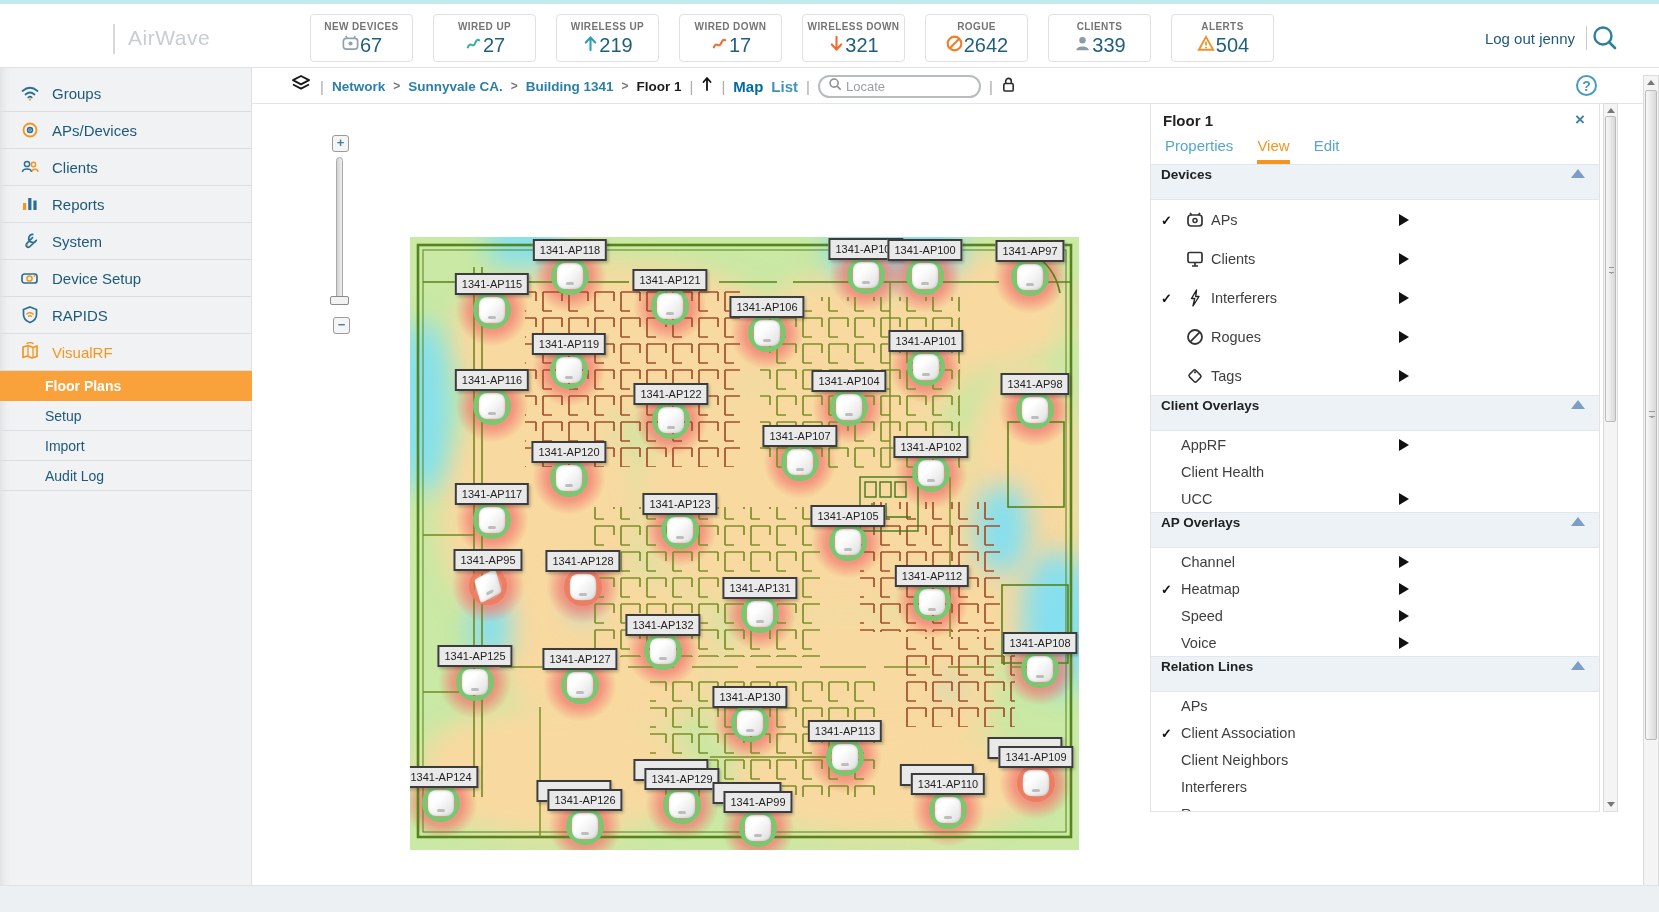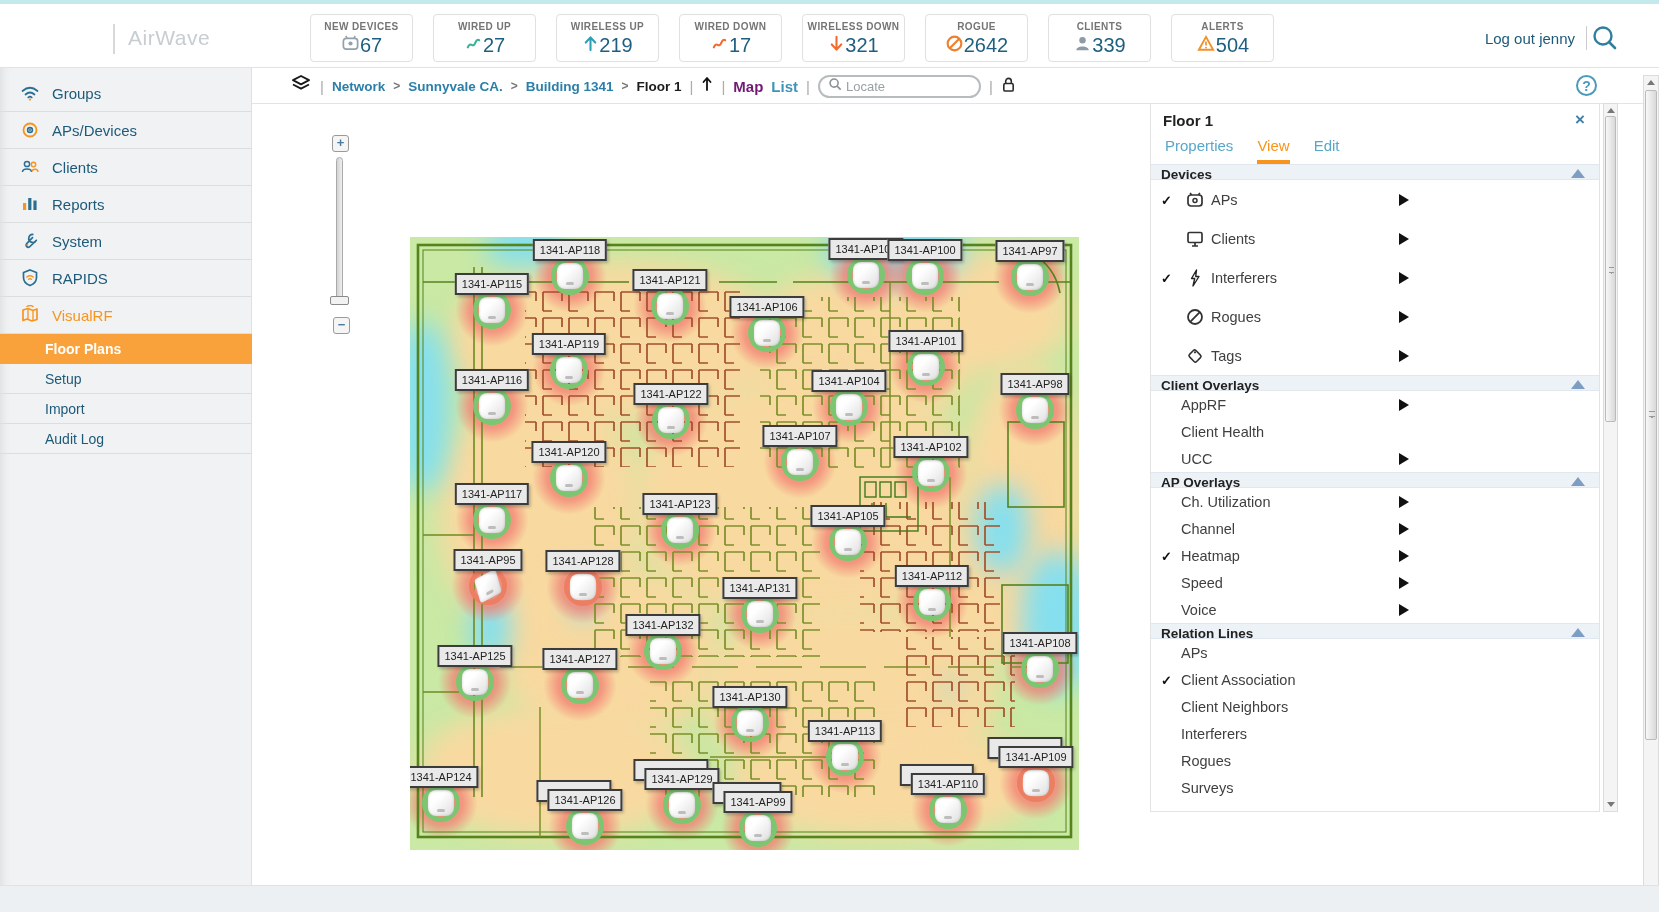--- a/index.html
+++ b/index.html
@@ -32,21 +32,21 @@
   .side-sub.active .notch { position:absolute; right:-10px; top:50%; margin-top:-10px; width:0; height:0; border-left:10px solid #f9a13a; border-top:10px solid transparent; border-bottom:10px solid transparent; }
 
   
   .crumbbar { position:absolute; left:252px; top:68px; width:1391px; height:36px; background:#fff; border-bottom:1px solid #e4e4e4; }
   .crumb-inner { position:absolute; left:38px; top:0; height:36px; display:flex; align-items:center; gap:8px; white-space:nowrap; }
   .crumb-link { color:#2b7fa8; font-weight:bold; font-size:13.5px; cursor:pointer; }
   .crumb-sep { color:#777; font-weight:bold; font-size:12px; }
   .crumb-cur { color:#1c1c1c; font-weight:bold; font-size:13.5px; }
   .vbar { color:#aaa; font-size:15px; }
   .view-tab { font-size:15px; font-weight:bold; cursor:pointer; }
-  .view-tab.on { color:#701a75; }
+  .view-tab.on { color:#0369a1; }
   .view-tab.off { color:#3f93ba; }
   .locate { display:flex; align-items:center; gap:3px; width:163px; height:23px; border:2px solid #b7bcbf; border-radius:12px; padding:0 8px; background:#fff; }
   .locate input { border:none; outline:none; width:110px; font-size:13px; color:#444; background:transparent; font-family:"Liberation Sans",sans-serif; }
   .locate input::placeholder { color:#9aa0a4; }
   .help-btn { position:absolute; right:46px; top:7px; width:21px; height:21px; border:2px solid #4a9bbd; border-radius:50%; color:#4a9bbd; font-weight:bold; font-size:14px; text-align:center; line-height:18px; cursor:pointer; background:#fff; }
 
   
   .maparea { position:absolute; left:252px; top:104px; width:1391px; height:781px; background:#fff; }
   .zoomctl-plus,.zoomctl-minus { position:absolute; width:17px; height:17px; background:#f5f5f5; border:1px solid #9a9a9a; border-radius:3px; color:#4a7aa0; font-size:13px; font-weight:bold; text-align:center; line-height:14px; cursor:pointer; }
   .zoom-track { position:absolute; width:7px; background:linear-gradient(to right,#d2d2d2,#efefef); border:1px solid #aaa; border-radius:4px; }
@@ -67,21 +67,21 @@
   .ap-label.back { transform:translateX(-50%) translate(-11px,-9px); z-index:4; color:#e9e9e9; }
 
   
   .panel { position:absolute; left:1150px; top:103px; width:450px; height:709px; background:#fff; border:1px solid #e3e3e3; overflow:hidden; }
   .panel-title-row { position:relative; height:30px; }
   .panel-title { position:absolute; left:12px; top:8px; font-size:15px; font-weight:bold; color:#222; }
   .panel-close { position:absolute; right:14px; top:6px; font-size:17px; font-weight:bold; color:#3d7fa5; cursor:pointer; }
   .panel-tabs { position:relative; height:30px; display:flex; gap:24px; padding-left:14px; }
   .ptab { font-size:15px; cursor:pointer; color:#58a7c9; padding-top:3px; }
   .ptab.active { color:#f7941e; border-bottom:4px solid #f7941e; padding-bottom:1px; }
-  .psection-bar { position:relative; height:16px; background:#edf2f7; border-top:1px solid #e1e7ee; border-bottom:1px solid #e1e7ee; cursor:pointer; }
+  .psection-bar { position:relative; height:36px; background:#edf2f7; border-top:1px solid #e1e7ee; border-bottom:1px solid #e1e7ee; cursor:pointer; }
   .psection-bar .ps-title { position:absolute; left:10px; top:2px; font-size:13.5px; font-weight:bold; color:#222; }
   .psection-bar .ps-arrow { position:absolute; right:14px; top:4px; width:0; height:0; border-left:7px solid transparent; border-right:7px solid transparent; border-bottom:9px solid #7d9ec2; }
   .prow { position:relative; cursor:pointer; }
   .prow .chk { position:absolute; left:10px; top:50%; transform:translateY(-50%); font-size:13px; font-weight:bold; color:#111; }
   .prow .picon { position:absolute; left:34px; top:50%; transform:translateY(-50%); width:20px; height:20px; }
   .prow .plabel { position:absolute; top:50%; transform:translateY(-50%); font-size:14.5px; color:#3f3f3f; }
   .prow .parrow { position:absolute; left:248px; top:50%; transform:translateY(-50%); width:0; height:0; border-top:6px solid transparent; border-bottom:6px solid transparent; border-left:10px solid #111; }
 
   
   .vscroll { position:absolute; background:#f4f4f4; border:1px solid #dcdcdc; }
@@ -224,20 +224,28 @@
           <rect x="13.4" y="6.5" width="3.2" height="9.5" fill="#2a6f93"></rect>
         </svg></span>
       <span class="s-label">Reports</span>
     </div>
     <div class="side-item">
       <span class="s-icon"><svg width="20" height="20" viewBox="0 0 20 20">
           <path d="M13.5 3.5 a4 4 0 1 0 2.8 5.8 L10 15.5 a2.2 2.2 0 1 1 -3.1-3.1 L13 6.2" fill="none" stroke="#2a6f93" stroke-width="1.7" stroke-linejoin="round"></path>
           <circle cx="7.4" cy="13.9" r="1" fill="#f7941e"></circle>
         </svg></span>
       <span class="s-label">System</span>
+    </div>
+    <div class="side-item">
+      <span class="s-icon"><svg width="20" height="20" viewBox="0 0 20 20">
+          <rect x="2" y="6" width="15" height="9" rx="2.5" fill="none" stroke="#2a6f93" stroke-width="1.7"></rect>
+          <circle cx="9.5" cy="10.5" r="2.6" fill="none" stroke="#f7941e" stroke-width="1.5"></circle>
+          <circle cx="14.5" cy="8" r=".9" fill="#f7941e"></circle>
+        </svg></span>
+      <span class="s-label">Device Setup</span>
     </div>
     <div class="side-item">
       <span class="s-icon"><svg width="20" height="20" viewBox="0 0 20 20">
           <path d="M10 2 16.5 4.5 V9.5 c0 4.2-3.2 6.8-6.5 8 C6.7 16.3 3.5 13.7 3.5 9.5 V4.5 Z" fill="none" stroke="#2a6f93" stroke-width="1.7"></path>
           <path d="M6.8 9 q3.2-2.6 6.4 0 M8.5 11.3 q1.5-1.3 3 0" fill="none" stroke="#f7941e" stroke-width="1.4" stroke-linecap="round"></path>
         </svg></span>
       <span class="s-label">RAPIDS</span>
     </div>
     <div class="side-item visualrf">
       <span class="s-icon"><svg width="20" height="20" viewBox="0 0 20 20">
@@ -649,24 +657,20 @@
       </div>
       <div class="prow" style="height: 27px;">
         <span class="plabel" style="left: 30px;">UCC</span>
         <span class="parrow"></span>
       </div>
       <div class="psection-bar">
         <span class="ps-title">AP Overlays</span>
         <span class="ps-arrow"></span>
       </div>
       <div class="prow" style="height: 27px;">
-        <span class="plabel" style="left: 30px;">Ch. Utilization</span>
-        <span class="parrow"></span>
-      </div>
-      <div class="prow" style="height: 27px;">
         <span class="plabel" style="left: 30px;">Channel</span>
         <span class="parrow"></span>
       </div>
       <div class="prow" style="height: 27px;">
         <span class="chk">✓</span>
         <span class="plabel" style="left: 30px;">Heatmap</span>
         <span class="parrow"></span>
       </div>
       <div class="prow" style="height: 27px;">
         <span class="plabel" style="left: 30px;">Speed</span>

